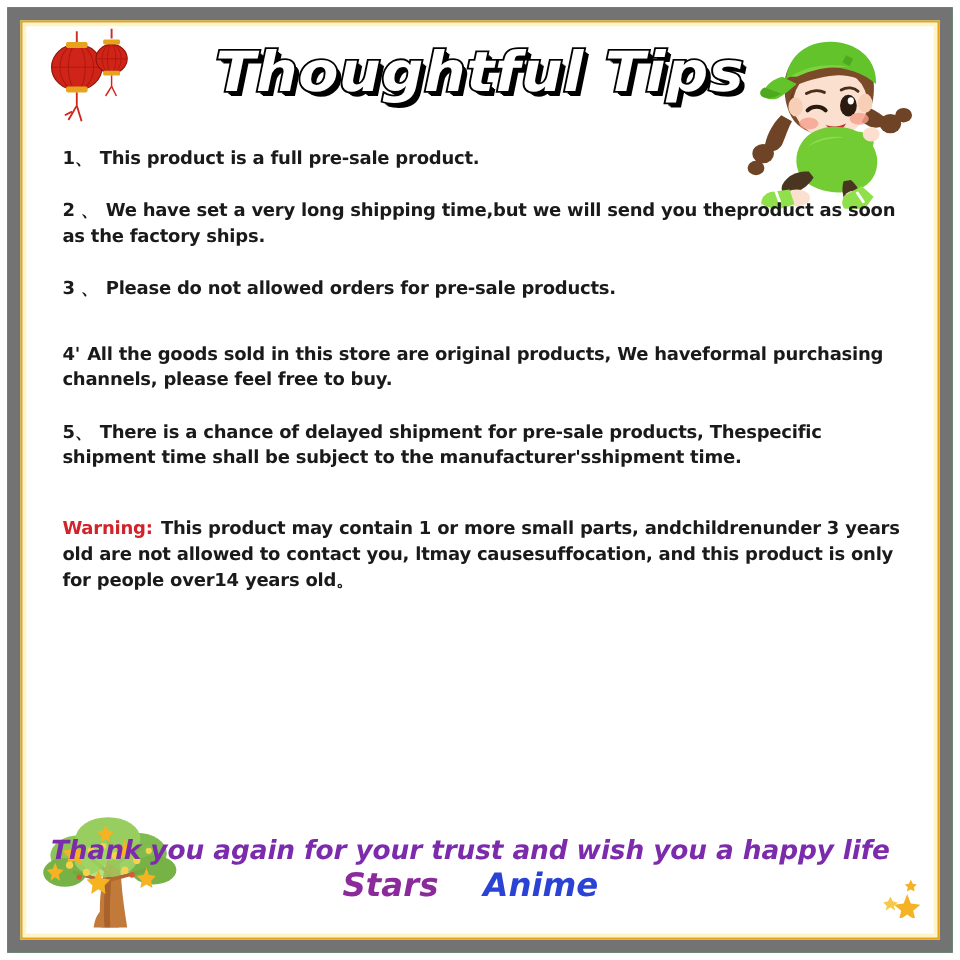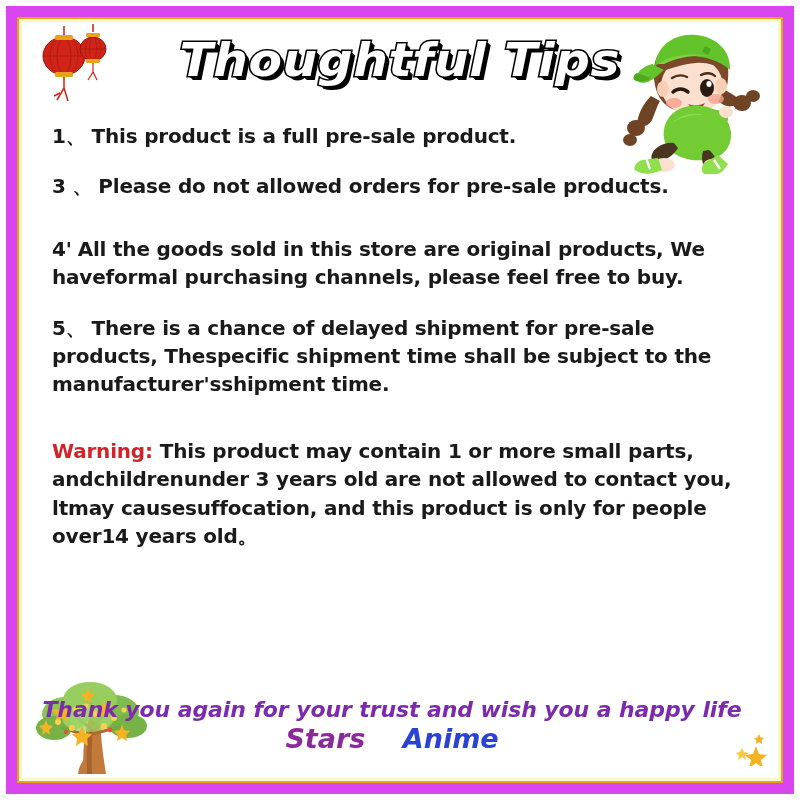--- a/index.html
+++ b/index.html
@@ -21,21 +21,21 @@
     height: 800px;
     background: #ffffff;
     box-sizing: border-box;
     padding: 6px;
   }
   .frame-red {
     position: relative;
     width: 100%;
     height: 100%;
     box-sizing: border-box;
-    border: 11px solid #d946ef;
+    border: 11px solid #737373;
     background: #22c55e;
   }
   .frame-gold {
     position: relative;
     width: 100%;
     height: 100%;
     box-sizing: border-box;
     border: 2px solid #e8a31e;
     background: #ffffff;
   }
@@ -90,21 +90,21 @@
 
   
   #tips-body {
     position: absolute;
     left: 30px;
     right: 16px;
     top: 100px;
   }
   .tip {
     font-family: "DejaVu Sans", sans-serif;
-    font-size: 20px;
+    font-size: 15px;
     font-weight: bold;
     color: #1a1a1a;
     line-height: 1.42;
     letter-spacing: -0.2px;
     margin: 0 0 22px 0;
     padding-right: 4px;
   }
   .tip.gap-before { margin-top: 34px; }
   .tip .num { margin-right: 6px; }
 
@@ -270,20 +270,23 @@
     <div id="title-row">
       <span id="poster-title">Thoughtful Tips</span>
     </div>
 
     <div id="tips-body">
 
       <p class="tip">
         <span class="num">1、</span><span>This product is a full pre-sale product.</span>
       </p>
 
+      <p class="tip">
+        <span class="num">2 、</span><span>We have set a very long shipping time,but we will send you theproduct as soon as the factory ships.</span>
+      </p>
 
       <p class="tip">
         <span class="num">3 、</span><span>Please do not allowed orders for pre-sale products.</span>
       </p>
 
       <p class="tip gap-before">
         <span class="num">4'</span><span>All the goods sold in this store are original products, We haveformal purchasing channels, please feel free to buy.</span>
       </p>
 
       <p class="tip">

